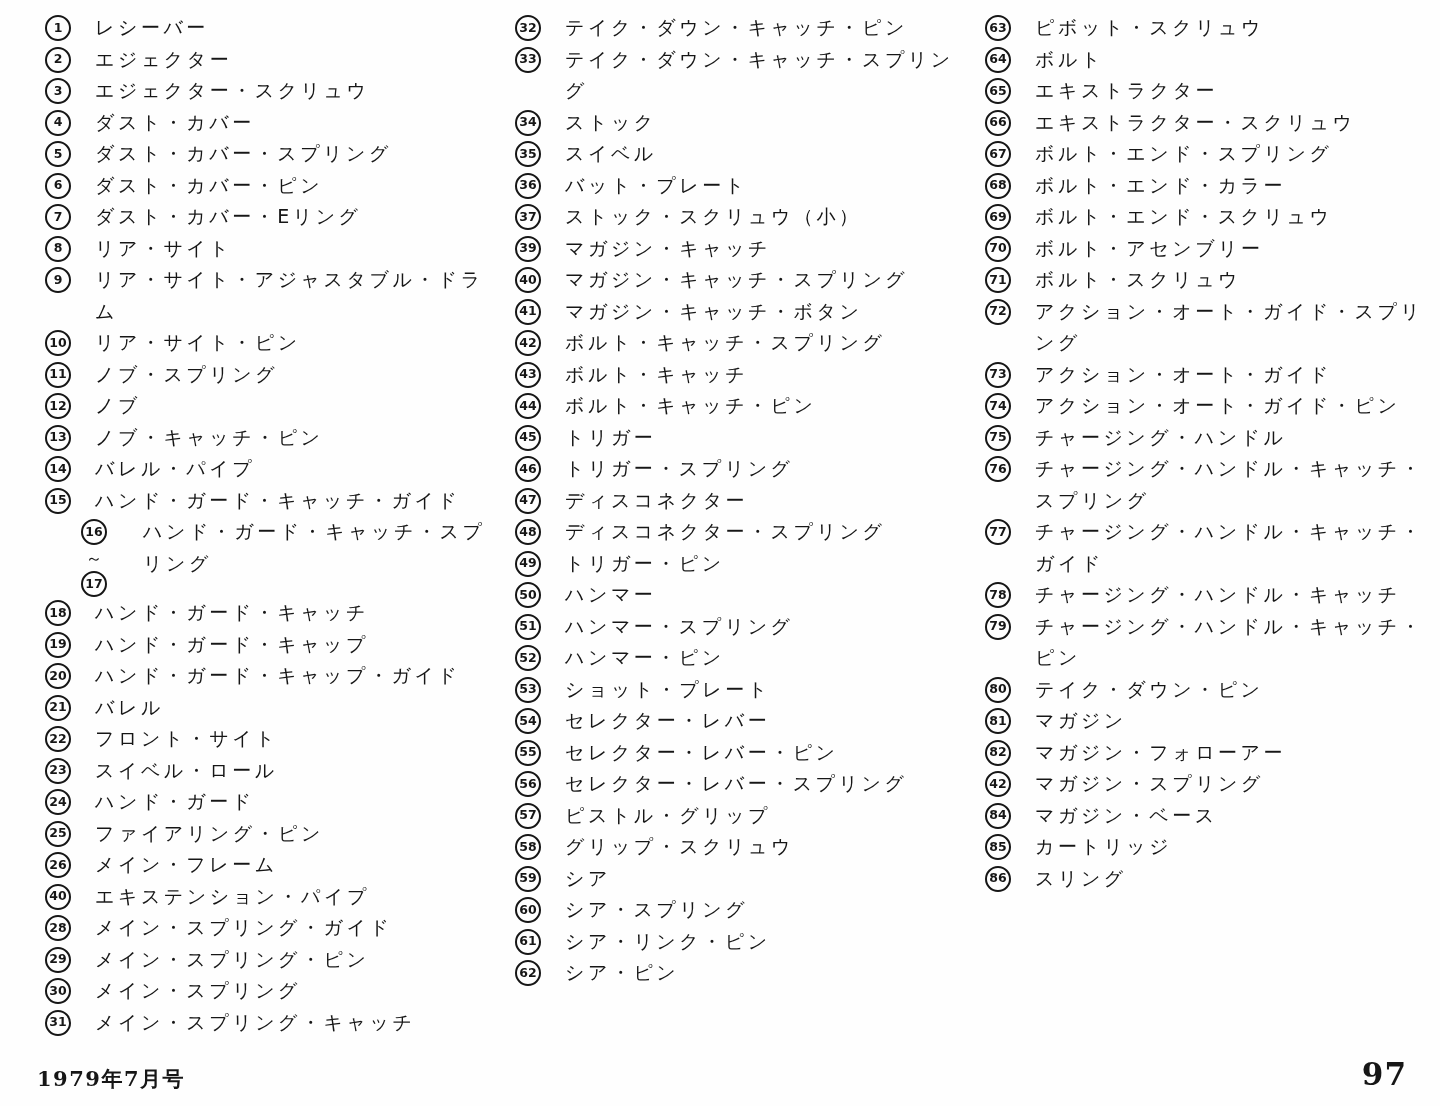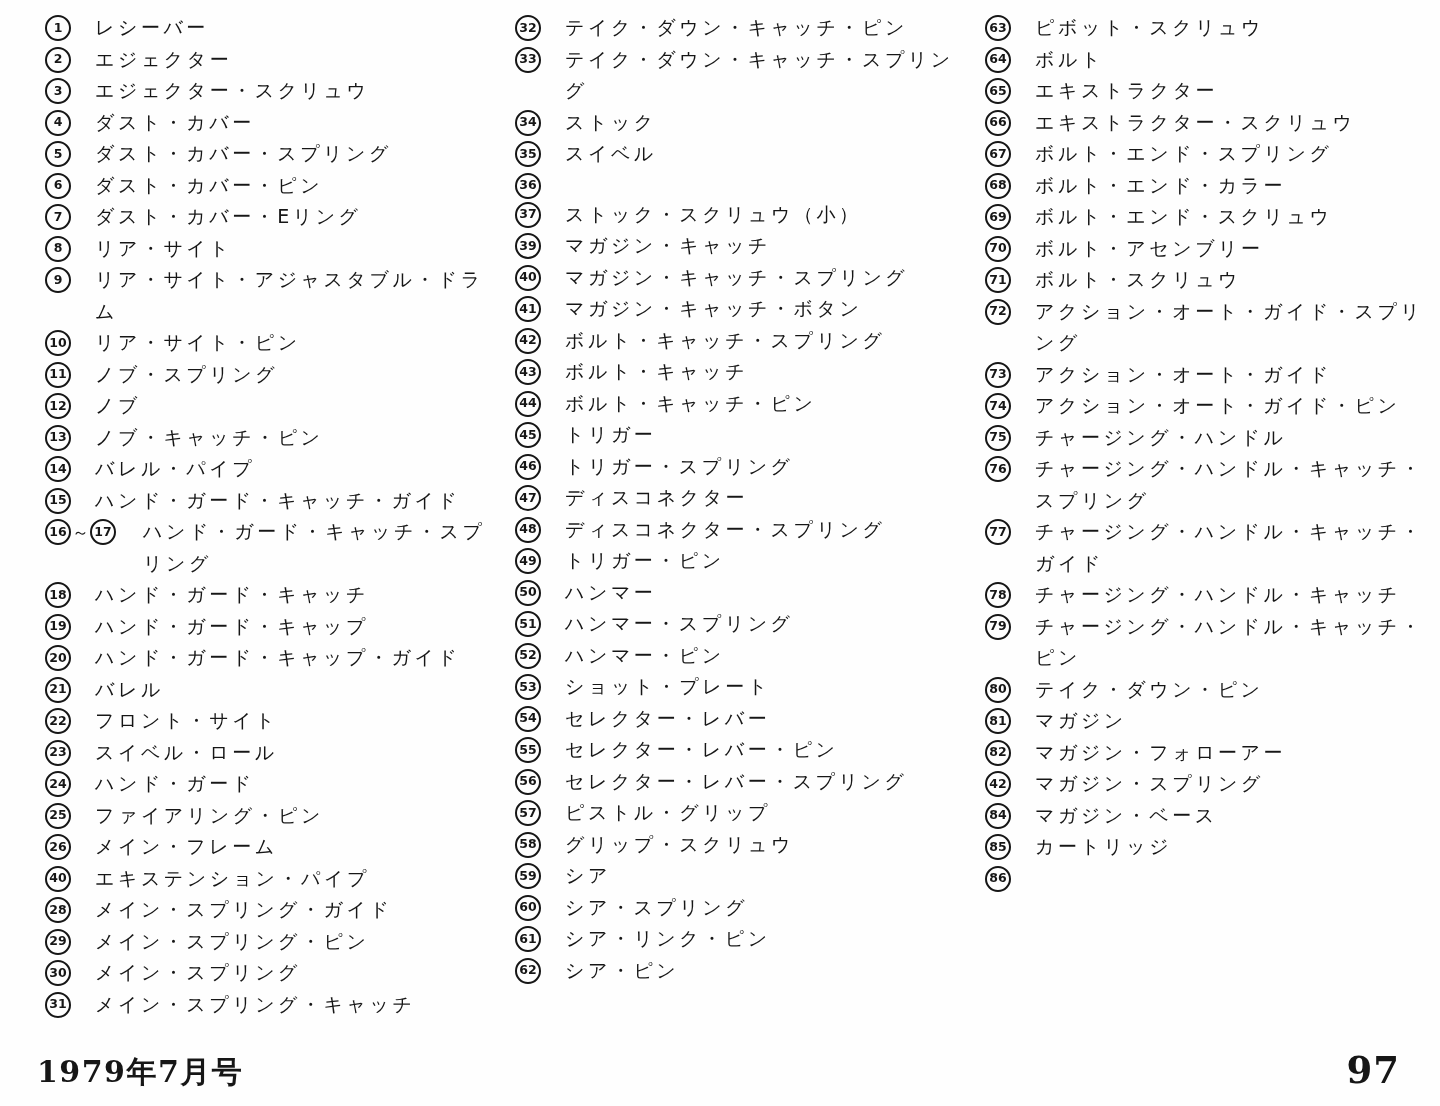--- a/index.html
+++ b/index.html
@@ -36,21 +36,21 @@
     letter-spacing: 3.5px;
   }
   .nums {
     flex: 0 0 auto;
     min-width: 50px;
     display: flex;
     align-items: center;
     padding-top: 3px;
     letter-spacing: 0;
   }
-  .nums.range { min-width: 98px; }
+  .nums.range { min-width: 98px; flex-direction: column; }
   .circle {
     box-sizing: border-box;
     width: 26px;
     height: 26px;
     border: 2px solid #161616;
     border-radius: 50%;
     display: inline-flex;
     align-items: center;
     justify-content: center;
     font-size: 12.5px;
@@ -66,30 +66,30 @@
   .label {
     flex: 1 1 auto;
     word-break: normal;
   }
   .footer-date {
     position: absolute;
     left: 37px;
     bottom: 13px;
     font-family: "DejaVu Serif", "Liberation Serif", serif;
     font-weight: 700;
-    font-size: 30px;
+    font-size: 21px;
     letter-spacing: 1.5px;
   }
   .footer-page {
     position: absolute;
-    right: 40px;
+    right: 33px;
     bottom: 14px;
     font-family: "DejaVu Serif", "Liberation Serif", serif;
     font-weight: 700;
-    font-size: 37px;
+    font-size: 31px;
     letter-spacing: 1px;
   }
 </style>
 </head>
 <body>
 
 <div class="page">
   <main class="columns">
     <section class="col">
         <div class="item">
@@ -297,20 +297,21 @@
         <div class="item">
           <span class="nums">
             <span class="circle">35</span>
           </span>
           <span class="label">スイベル</span>
         </div>
         <div class="item">
           <span class="nums">
             <span class="circle">36</span>
           </span>
+          <span class="label">バット・プレート</span>
         </div>
         <div class="item">
           <span class="nums">
             <span class="circle">37</span>
           </span>
           <span class="label">ストック・スクリュウ（小）</span>
         </div>
         <div class="item">
           <span class="nums">
             <span class="circle">39</span>
@@ -592,18 +593,19 @@
         <div class="item">
           <span class="nums">
             <span class="circle">85</span>
           </span>
           <span class="label">カートリッジ</span>
         </div>
         <div class="item">
           <span class="nums">
             <span class="circle">86</span>
           </span>
+          <span class="label">スリング</span>
         </div>
       </section>
   </main>
   <div class="footer-date">1979年7月号</div>
   <div class="footer-page">97</div>
 </div>
 
 </body></html>

